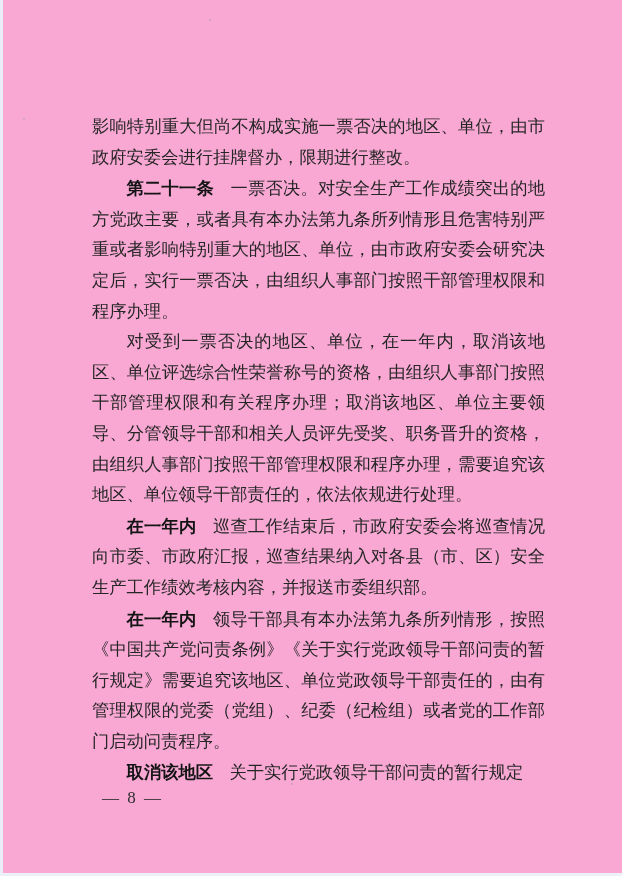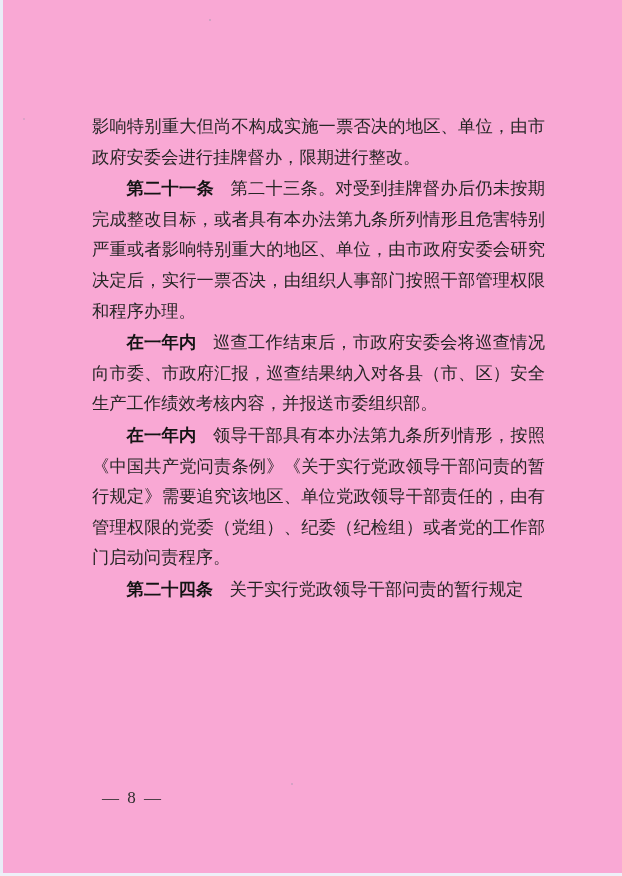--- a/index.html
+++ b/index.html
@@ -76,20 +76,21 @@
 </head>
 <body>
 
 <div class="page">
   <div class="edge-left"></div>
   <div class="edge-bottom"></div>
   <div class="specks"></div>
 
   <div class="content">
       <p class="no-indent"><span>影响特别重大但尚不构成实施一票否决的地区、单位，由市政府安委会进行挂牌督办，限期进行整改。</span></p>
-      <p><span class="article-no">第二十一条</span><span>第二十三条。对受到挂牌督办后仍未按期完成整改目标，或者具有本办法第九条所列情形且危害特别严重或者影响特别重大的地区、单位，由市政府安委会研究决定后，实行一票否决，由组织人事部门按照干部管理权限和程序办理。</span></p>
+      <p><span class="article-no">第二十一条</span><span>一票否决。对安全生产工作成绩突出的地方党政主要，或者具有本办法第九条所列情形且危害特别严重或者影响特别重大的地区、单位，由市政府安委会研究决定后，实行一票否决，由组织人事部门按照干部管理权限和程序办理。</span></p>
+      <p><span>对受到一票否决的地区、单位，在一年内，取消该地区、单位评选综合性荣誉称号的资格，由组织人事部门按照干部管理权限和有关程序办理；取消该地区、单位主要领导、分管领导干部和相关人员评先受奖、职务晋升的资格，由组织人事部门按照干部管理权限和程序办理，需要追究该地区、单位领导干部责任的，依法依规进行处理。</span></p>
       <p><span class="article-no">在一年内</span><span>巡查工作结束后，市政府安委会将巡查情况向市委、市政府汇报，巡查结果纳入对各县（市、区）安全生产工作绩效考核内容，并报送市委组织部。</span></p>
       <p><span class="article-no">在一年内</span><span>领导干部具有本办法第九条所列情形，按照《中国共产党问责条例》《关于实行党政领导干部问责的暂行规定》需要追究该地区、单位党政领导干部责任的，由有管理权限的党委（党组）、纪委（纪检组）或者党的工作部门启动问责程序。</span></p>
-      <p><span class="article-no">第二十四条</span><span>关于实行党政领导干部问责的暂行规定</span></p>
+      <p><span class="article-no">取消该地区</span><span>关于实行党政领导干部问责的暂行规定</span></p>
     </div>
 
   <div class="footer">— 8 —</div>
 </div>
 
 </body></html>

